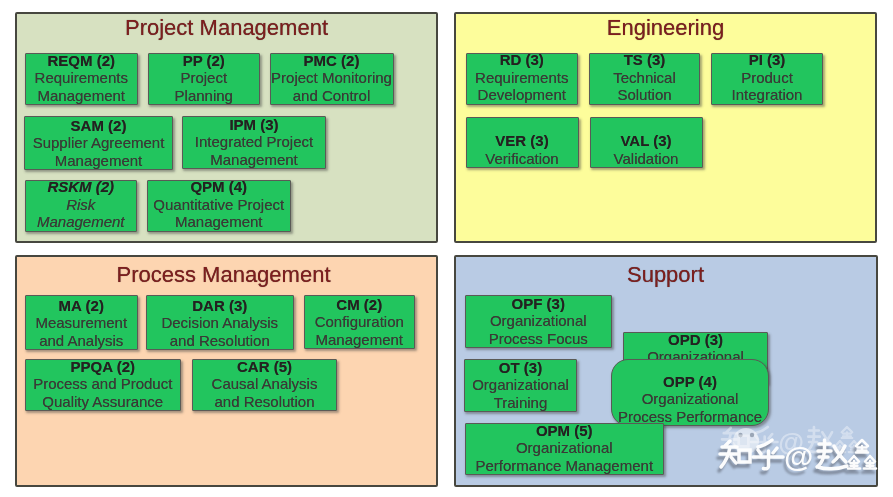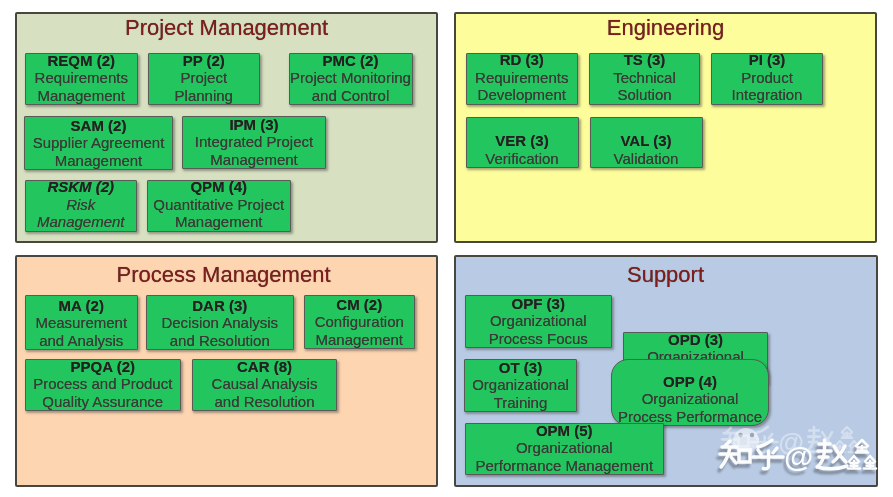--- a/index.html
+++ b/index.html
@@ -53,21 +53,21 @@
 <div id="blurwrap">
 
 <div class="quad" style="left:15px; top:12px; width:423px; height:231px; background:#d7e1c1;"></div>
 <div class="qtitle" style="left:15px; top:16.5px; width:423px;">Project Management</div>
 <div class="box" style="left:24.5px; top:52.5px; width:113.5px; height:52.5px;">
       <div><b>REQM (2)</b><br>Requirements<br>Management</div>
     </div>
 <div class="box" style="left:147.5px; top:52.5px; width:112.5px; height:52.5px;">
       <div><b>PP (2)</b><br>Project<br>Planning</div>
     </div>
-<div class="box" style="left:269.5px; top:52.5px; width:124px; height:52.5px;margin-left:19px;">
+<div class="box" style="left:269.5px; top:52.5px; width:124px; height:52.5px;">
       <div><b>PMC (2)</b><br>Project Monitoring<br>and Control</div>
     </div>
 <div class="box" style="left:24px; top:115.5px; width:149px; height:54.5px;">
       <div><b>SAM (2)</b><br>Supplier Agreement<br>Management</div>
     </div>
 <div class="box" style="left:182px; top:115.5px; width:144px; height:53.5px;">
       <div><b>IPM (3)</b><br>Integrated Project<br>Management</div>
     </div>
 <div class="box" style="left:24.5px; top:180px; width:112.5px; height:51.5px;font-style:italic;">
       <div><b>RSKM (2)</b><br>Risk<br>Management</div>
@@ -102,21 +102,21 @@
 <div class="box" style="left:146px; top:294.5px; width:147.5px; height:55.5px;">
       <div><b>DAR (3)</b><br>Decision Analysis<br>and Resolution</div>
     </div>
 <div class="box" style="left:303.5px; top:295px; width:111.5px; height:54px;">
       <div><b>CM (2)</b><br>Configuration<br>Management</div>
     </div>
 <div class="box" style="left:25px; top:359px; width:155.5px; height:52px;">
       <div><b>PPQA (2)</b><br>Process and Product<br>Quality Assurance</div>
     </div>
 <div class="box" style="left:192px; top:359px; width:145px; height:52px;">
-      <div><b>CAR (8)</b><br>Causal Analysis<br>and Resolution</div>
+      <div><b>CAR (5)</b><br>Causal Analysis<br>and Resolution</div>
     </div>
 
 <div class="quad" style="left:454px; top:254.5px; width:423.5px; height:232px; background:#b9cbe4;"></div>
 <div class="qtitle" style="left:454px; top:263.5px; width:423px;">Support</div>
 <div class="box" style="left:465px; top:295px; width:146.5px; height:53px;">
       <div><b>OPF (3)</b><br>Organizational<br>Process Focus</div>
     </div>
 <div class="box" style="left:623px; top:295.5px; width:145px; height:52.5px;margin-top:36px;">
       <div><b>OPD (3)</b><br>Organizational<br>Process Definition</div>
     </div>

